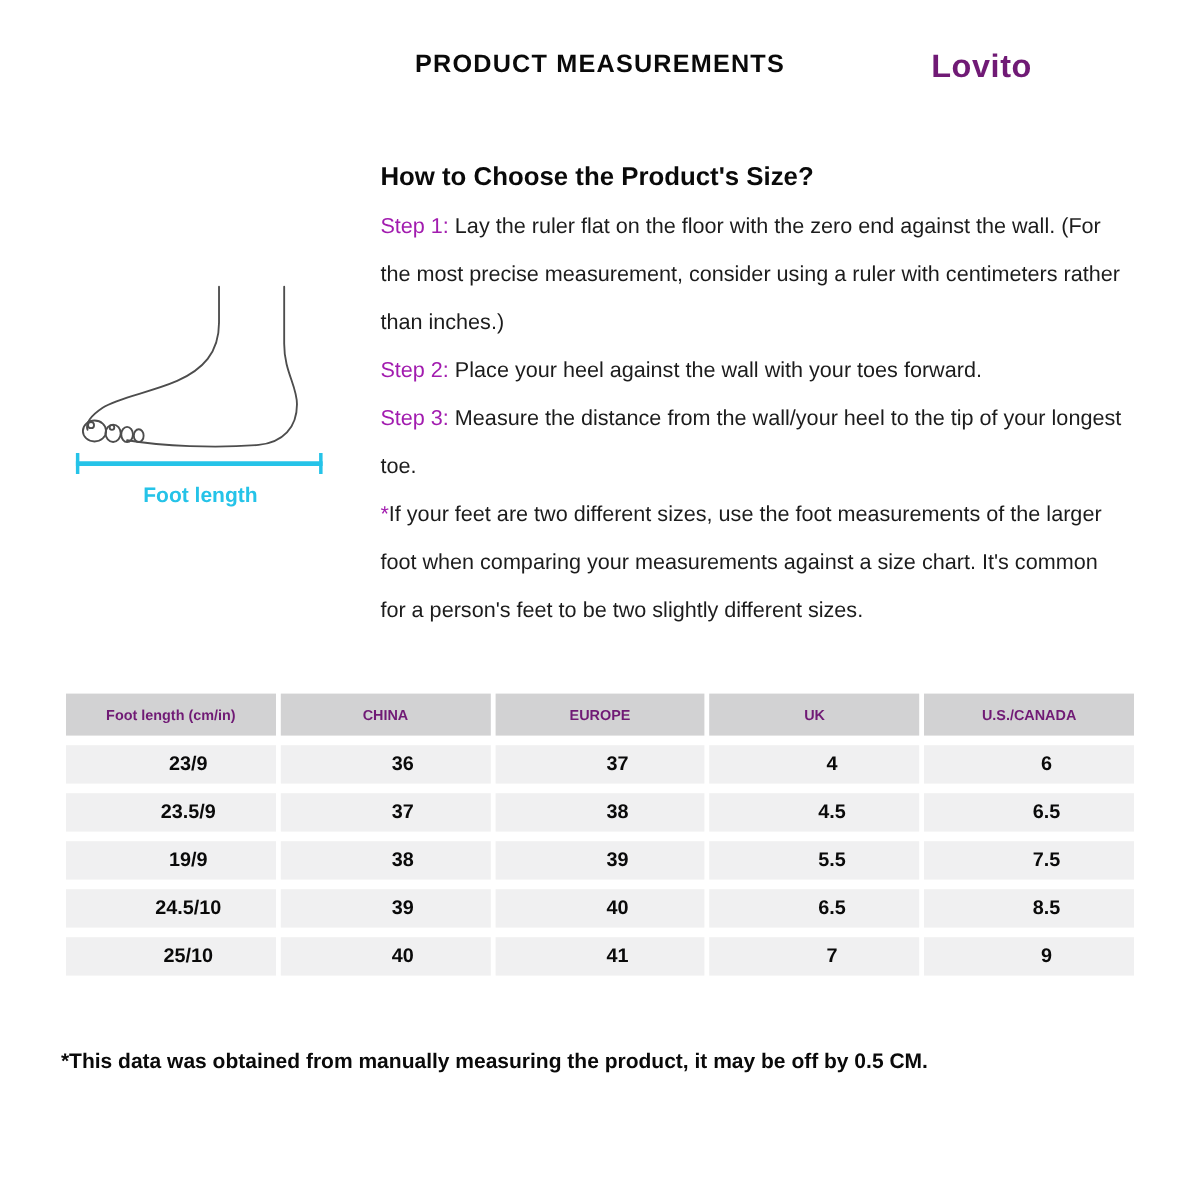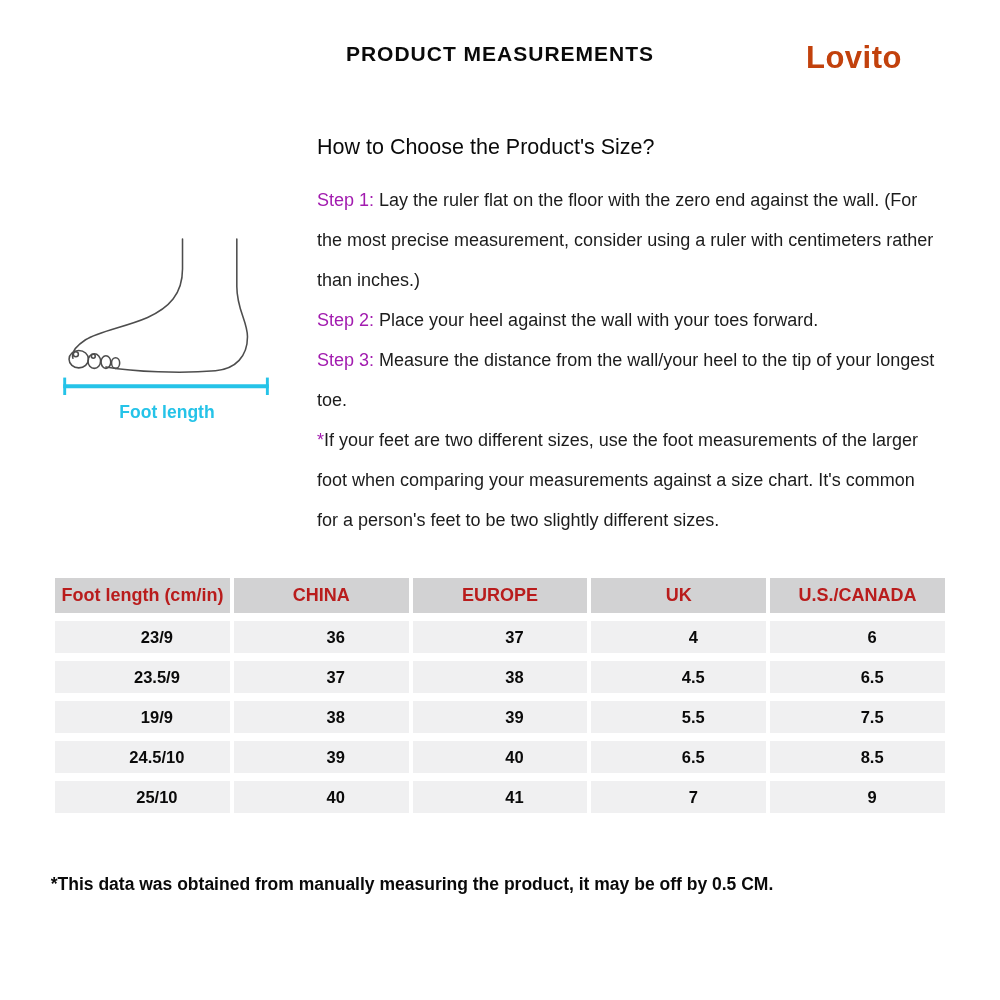--- a/index.html
+++ b/index.html
@@ -21,25 +21,25 @@
     width: 1000px;
     text-align: center;
     font-size: 21px;
     font-weight: 800;
     letter-spacing: 1px;
     color: #0a0a0a;
   }
 
   .brand-logo {
     position: absolute;
-    top: 40px; left: 806px;
-    font-size: 31px;
+    top: 40px; left: 776px;
+    font-size: 27px;
     font-weight: 800;
     letter-spacing: 0.5px;
-    color: #c2410c;
+    color: #701a75;
   }
 
   .diagram {
     position: absolute;
     left: 52px; top: 236px;
     width: 230px;
     text-align: center;
   }
   .diagram svg { display: block; width: 230px; height: 160px; }
   .foot-path { fill: none; stroke: #4d4d4d; stroke-width: 1.6; stroke-linecap: round; }
@@ -47,43 +47,43 @@
   .diagram-label {
     margin-top: 6px;
     color: var(--accent, #25c3e8);
     font-size: 17.5px;
     font-weight: 700;
   }
 
   .instructions { position: absolute; left: 317px; top: 130px; width: 618px; }
   .instructions h2 {
     font-size: 21.5px;
-    font-weight: 400;
+    font-weight: 700;
     line-height: 34px;
-    margin-bottom: 16px;
+    margin-bottom: 4px;
     color: #0a0a0a;
   }
   .step { font-size: 18px; line-height: 40px; color: #1c1c1c; }
   .step-label { font-weight: 400; color: #a21caf; }
 
   .size-table {
     position: absolute;
     left: 51px; top: 570px;
     width: 898px;
     border-collapse: separate;
     border-spacing: 4px 8px;
     table-layout: fixed;
   }
   .size-table th {
     background: var(--table-header-bg, #d2d2d3);
     height: 35px;
-    font-size: 18px;
+    font-size: 12px;
     font-weight: 800;
     text-align: center;
-    color: #b91c1c;
+    color: #701a75;
   }
   .size-table td {
     background: var(--table-row-bg, #f0f0f1);
     height: 32px;
     font-size: 16.5px;
     font-weight: 700;
     text-align: center;
     color: #0a0a0a;
     padding-left: 29px;
   }

